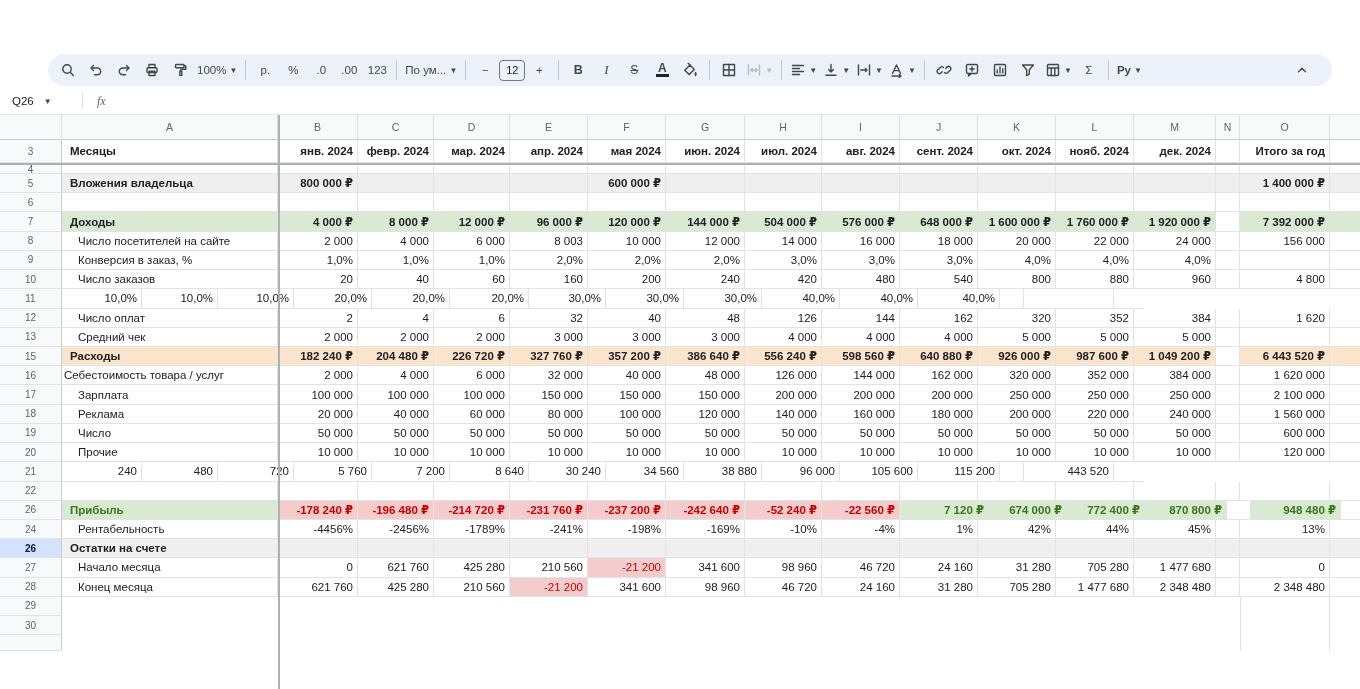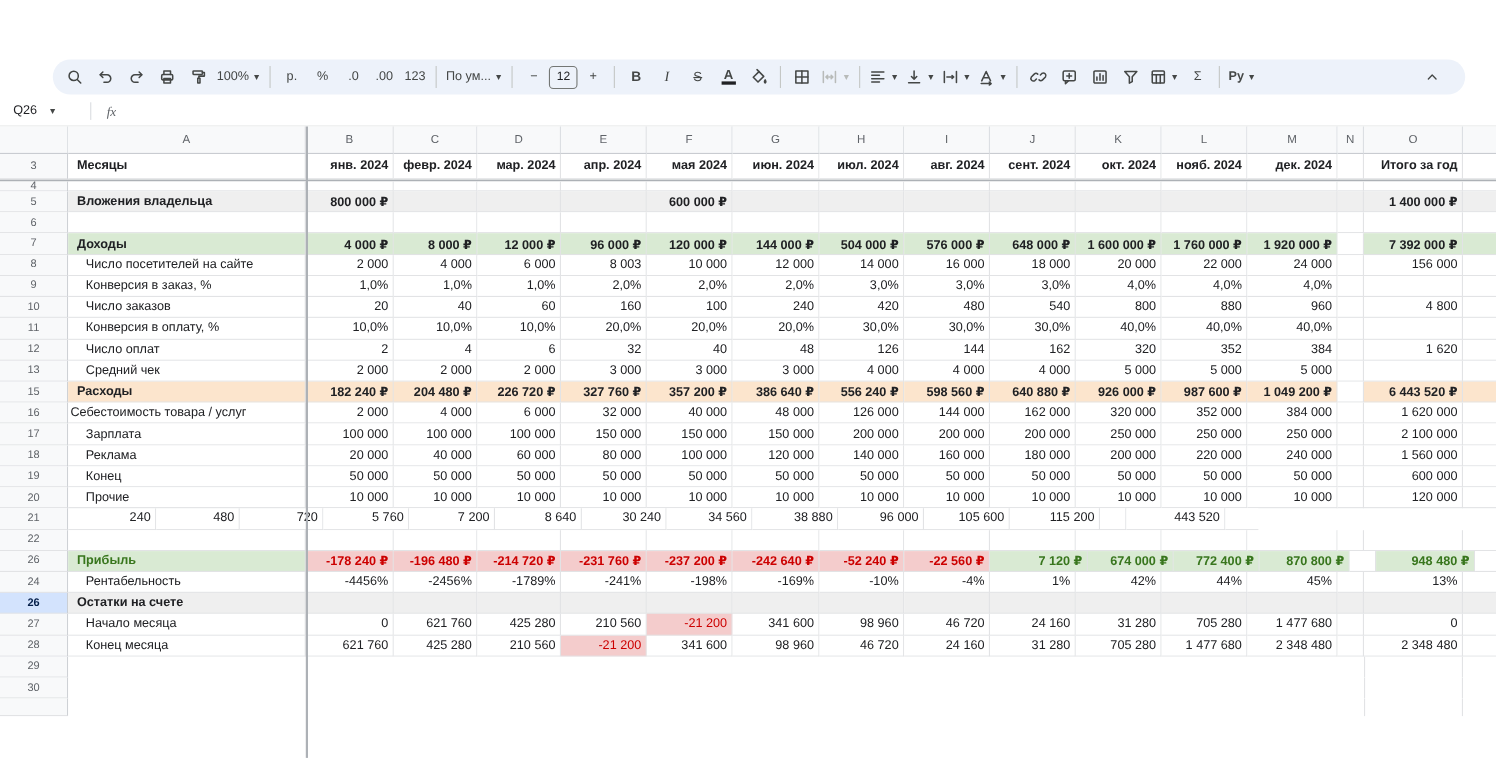--- a/index.html
+++ b/index.html
@@ -385,35 +385,34 @@
         <div class="c c-o " style="width:90px"></div>
         <div class="c" style="width:30px;border-right:none"></div>
       </div>
       <div class="row ind" style="height:19.23px">
         <div class="g " style="width:62px">10</div>
         <div class="c a-cell" style="width:216px">Число заказов</div>
         <div class="c " style="width:80px">20</div>
         <div class="c " style="width:76px">40</div>
         <div class="c " style="width:76px">60</div>
         <div class="c " style="width:78px">160</div>
-        <div class="c " style="width:78px">100</div>
+        <div class="c " style="width:78px">200</div>
         <div class="c " style="width:79px">240</div>
         <div class="c " style="width:77px">420</div>
         <div class="c " style="width:78px">480</div>
         <div class="c " style="width:78px">540</div>
         <div class="c " style="width:78px">800</div>
         <div class="c " style="width:78px">880</div>
         <div class="c " style="width:82px">960</div>
         <div class="c c-n" style="width:24px"></div>
         <div class="c c-o " style="width:90px">4 800</div>
         <div class="c" style="width:30px;border-right:none"></div>
       </div>
       <div class="row ind" style="height:19.23px">
         <div class="g " style="width:62px">11</div>
-        <div class="c a-cell" style="width:216px">Конверсия в оплату, %</div>
         <div class="c " style="width:80px">10,0%</div>
         <div class="c " style="width:76px">10,0%</div>
         <div class="c " style="width:76px">10,0%</div>
         <div class="c " style="width:78px">20,0%</div>
         <div class="c " style="width:78px">20,0%</div>
         <div class="c " style="width:79px">20,0%</div>
         <div class="c " style="width:77px">30,0%</div>
         <div class="c " style="width:78px">30,0%</div>
         <div class="c " style="width:78px">30,0%</div>
         <div class="c " style="width:78px">40,0%</div>
@@ -532,21 +531,21 @@
         <div class="c " style="width:78px">180 000</div>
         <div class="c " style="width:78px">200 000</div>
         <div class="c " style="width:78px">220 000</div>
         <div class="c " style="width:82px">240 000</div>
         <div class="c c-n" style="width:24px"></div>
         <div class="c c-o " style="width:90px">1 560 000</div>
         <div class="c" style="width:30px;border-right:none"></div>
       </div>
       <div class="row ind" style="height:19.23px">
         <div class="g " style="width:62px">19</div>
-        <div class="c a-cell" style="width:216px">Конец</div>
+        <div class="c a-cell" style="width:216px">Число</div>
         <div class="c " style="width:80px">50 000</div>
         <div class="c " style="width:76px">50 000</div>
         <div class="c " style="width:76px">50 000</div>
         <div class="c " style="width:78px">50 000</div>
         <div class="c " style="width:78px">50 000</div>
         <div class="c " style="width:79px">50 000</div>
         <div class="c " style="width:77px">50 000</div>
         <div class="c " style="width:78px">50 000</div>
         <div class="c " style="width:78px">50 000</div>
         <div class="c " style="width:78px">50 000</div>

